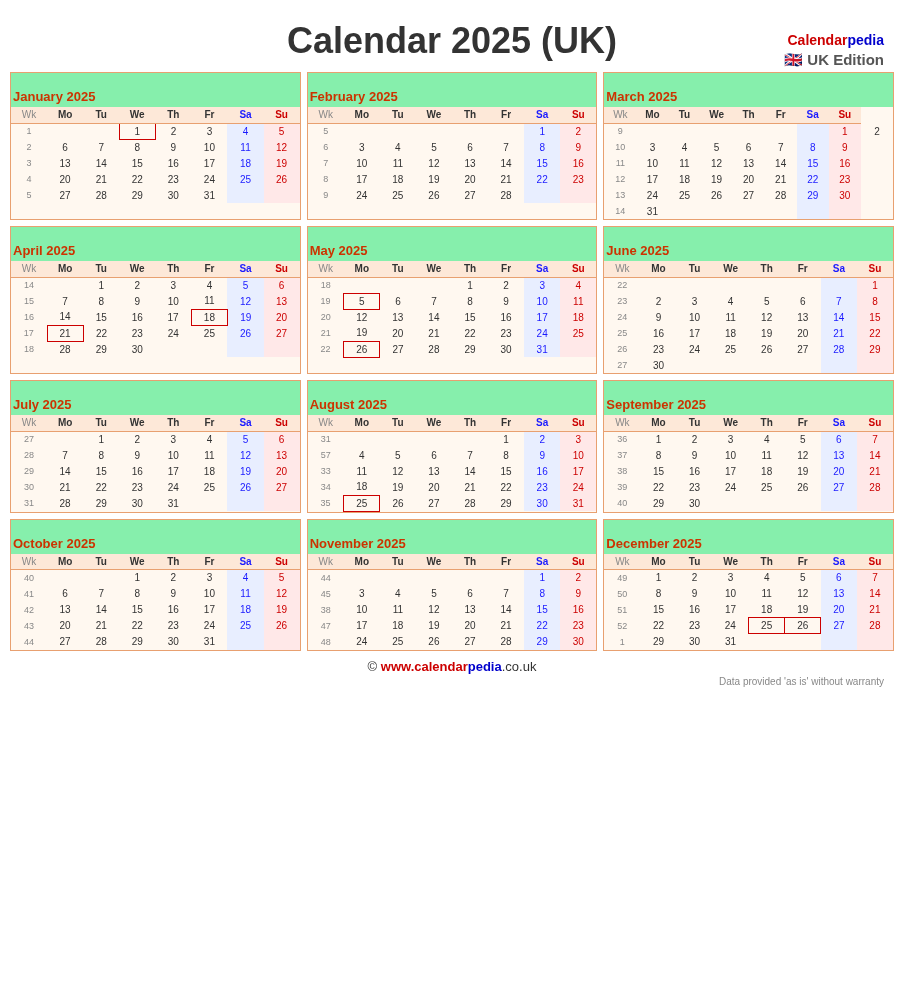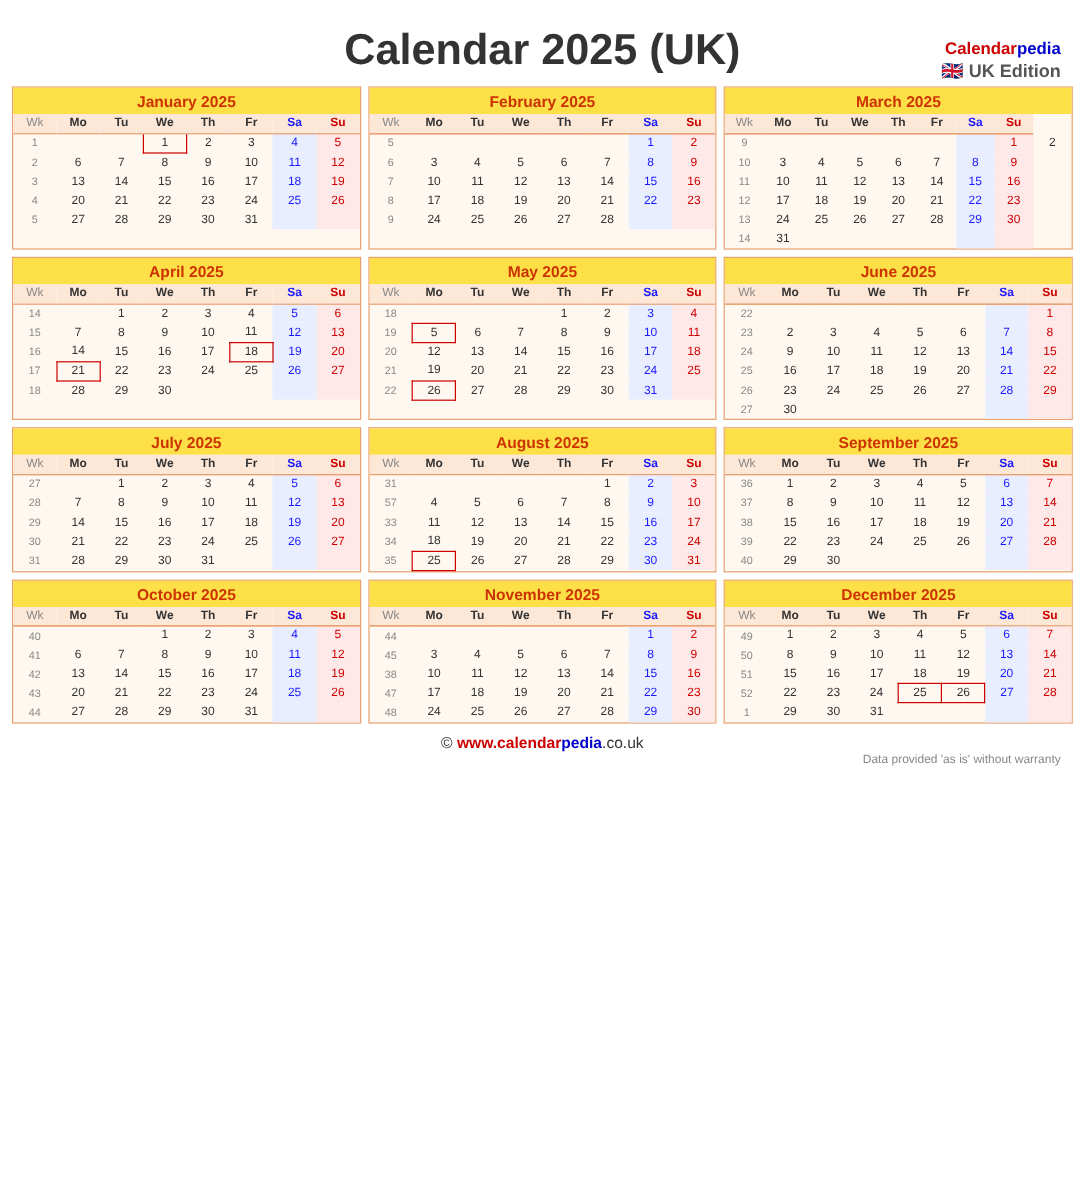--- a/index.html
+++ b/index.html
@@ -33,26 +33,25 @@
       display: grid;
       grid-template-columns: repeat(3, 1fr);
       gap: 6px;
       margin-top: 6px;
     }
     .month-block {
       border: 1px solid #e8a070;
       background: #fff8f0;
     }
     .month-title {
-      text-align: center;
       font-size: 13px;
       font-weight: bold;
       color: #cc3300;
-      padding: 4px 2px 3px 2px;
-      background: #fde047;
+      padding: 16px 2px 3px 2px;
+      background: #86efac;
     }
     .cal-table {
       width: 100%;
       border-collapse: collapse;
       font-size: 10px;
     }
     .cal-table th, .cal-table td {
       text-align: center;
       padding: 1px 1px;
       height: 16px;

